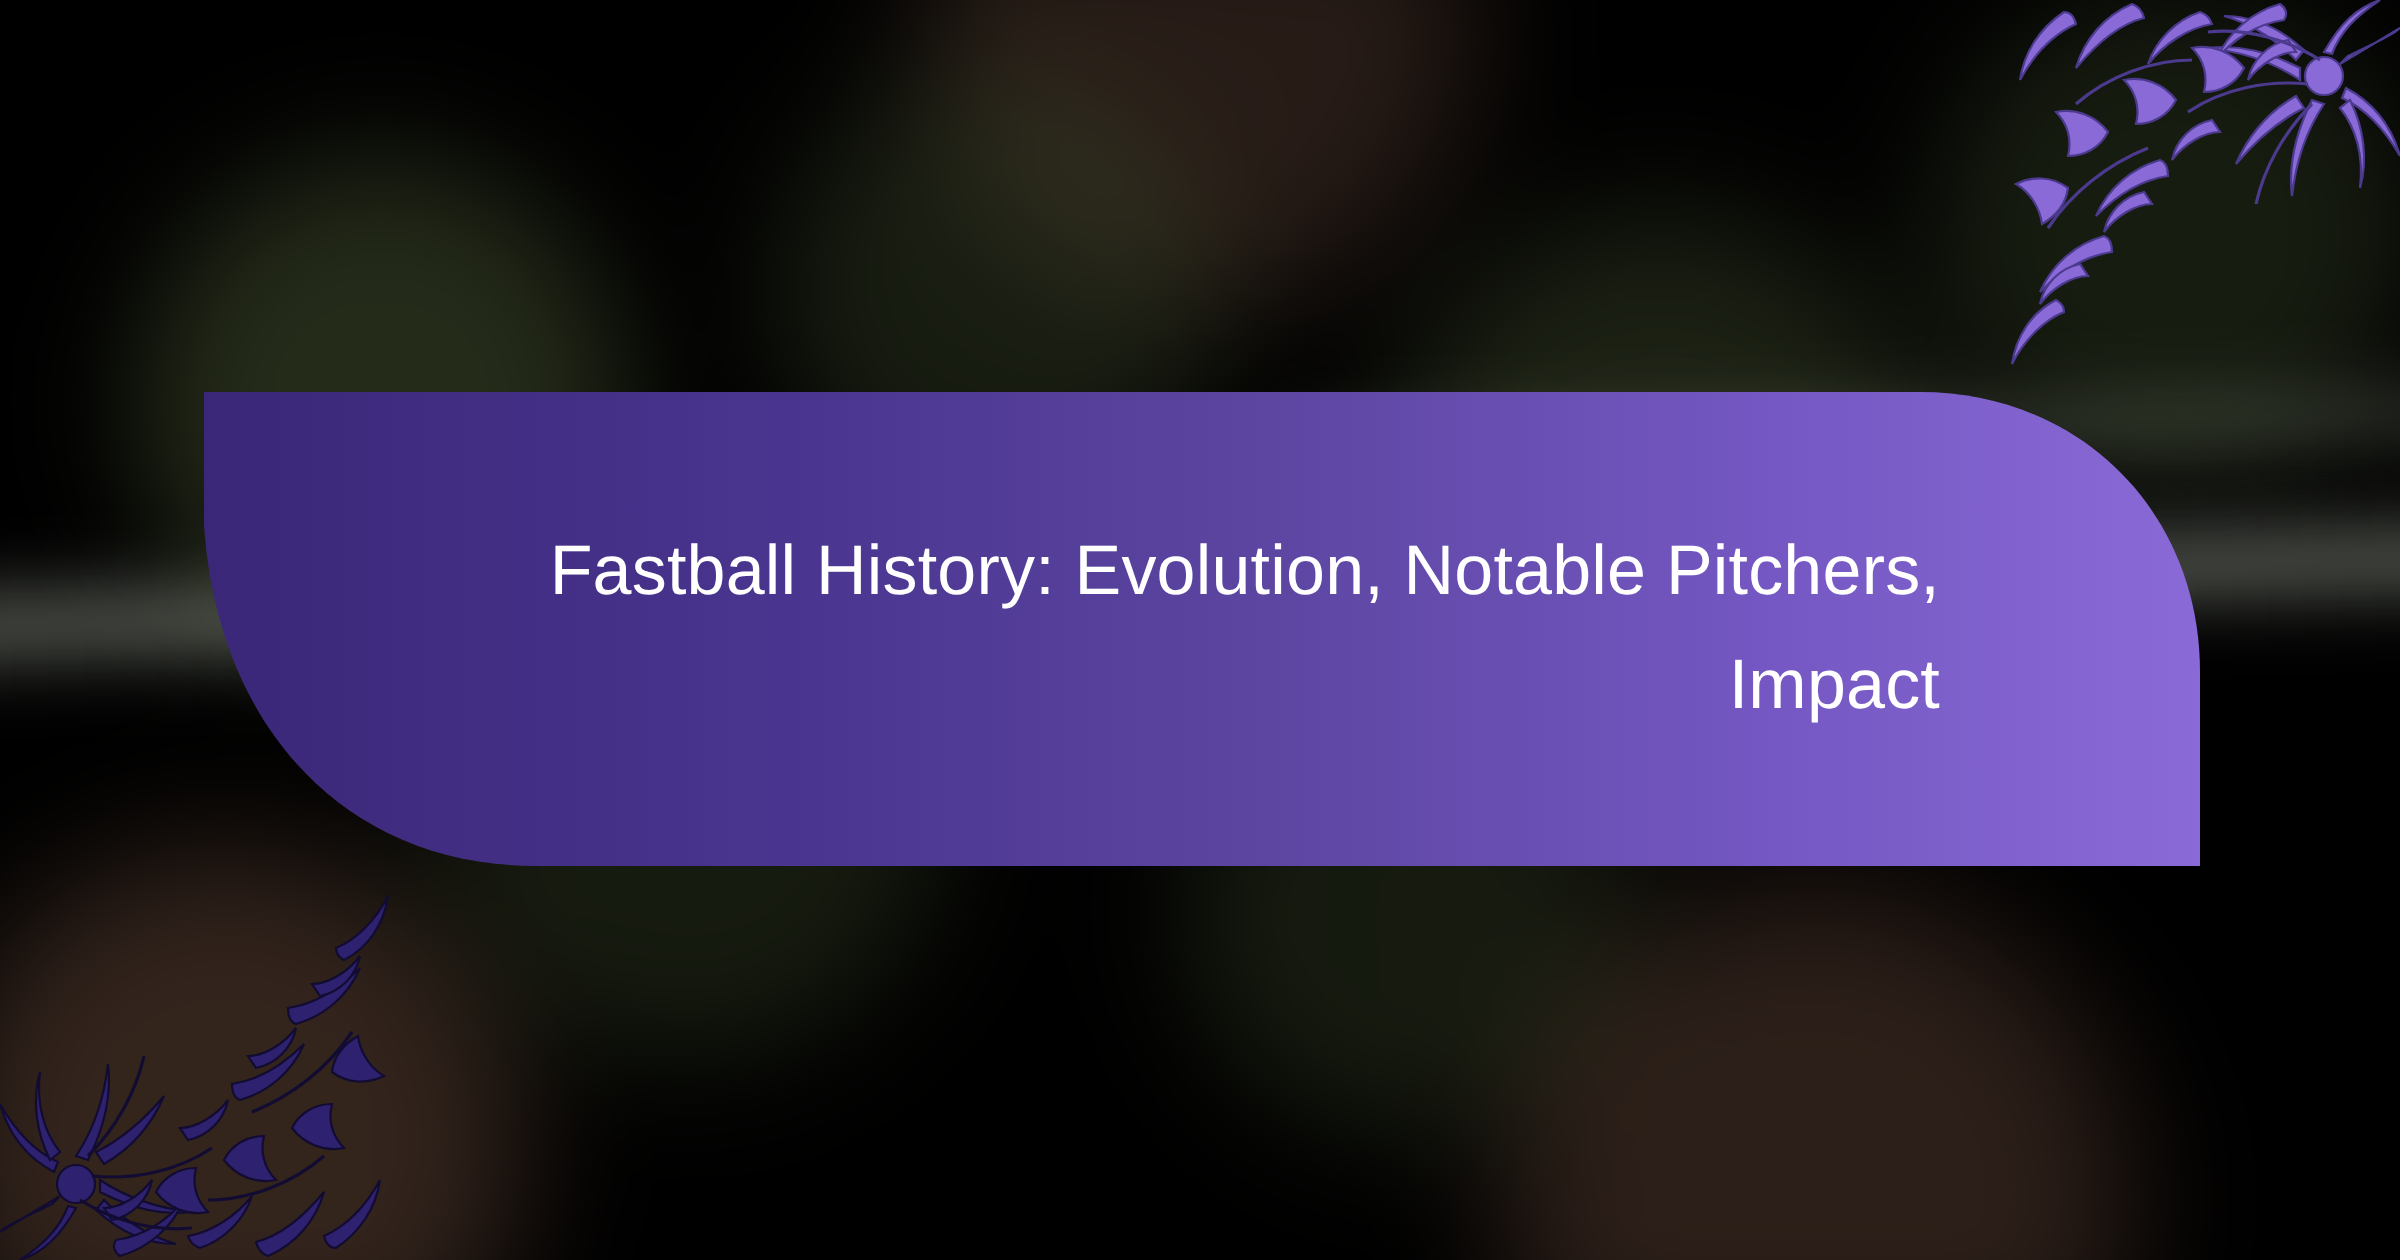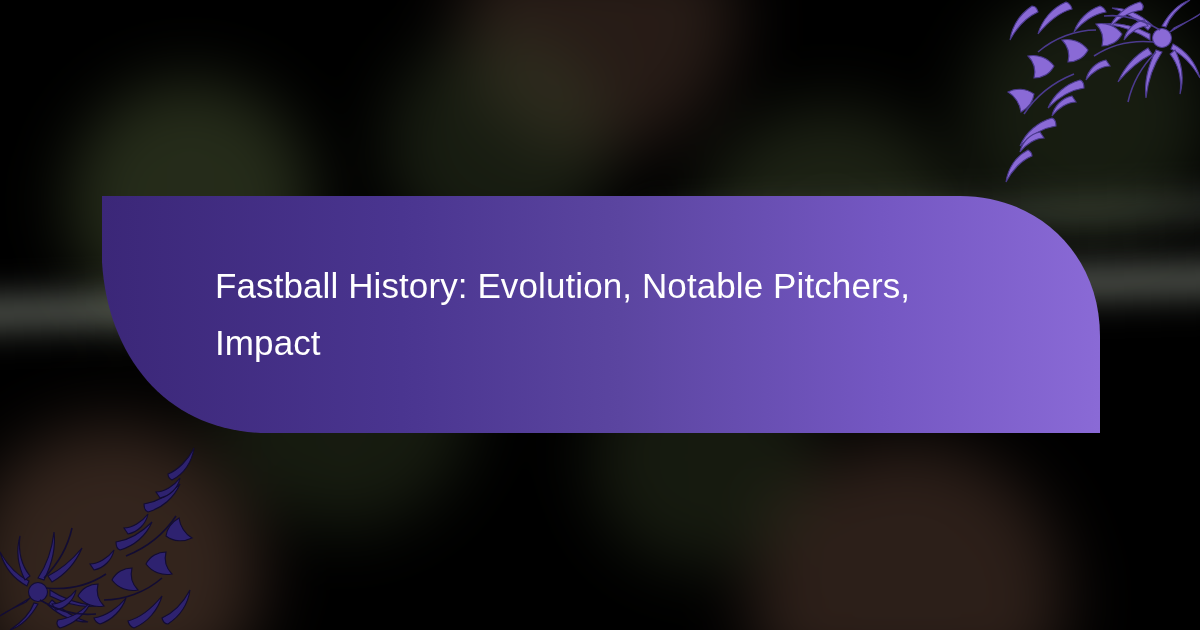--- a/index.html
+++ b/index.html
@@ -114,28 +114,28 @@
     width: 1200px;
     height: 630px;
     z-index: 3;
   }
   .banner-wrap svg { display: block; width: 1200px; height: 630px; }
 
   
   .title-box {
     position: absolute;
     z-index: 4;
-    left: 180px;
+    left: 165px;
     top: 196px;
     width: 840px;
     height: 238px;
     display: flex;
     align-items: center;
     justify-content: center;
-    text-align: left;
+    text-align: right;
     pointer-events: none;
   }
   .title-text {
     color: #ffffff;
     font-size: 35px;
     font-weight: 400;
     line-height: 1.62;
     letter-spacing: 0.1px;
     max-width: 770px;
   }

